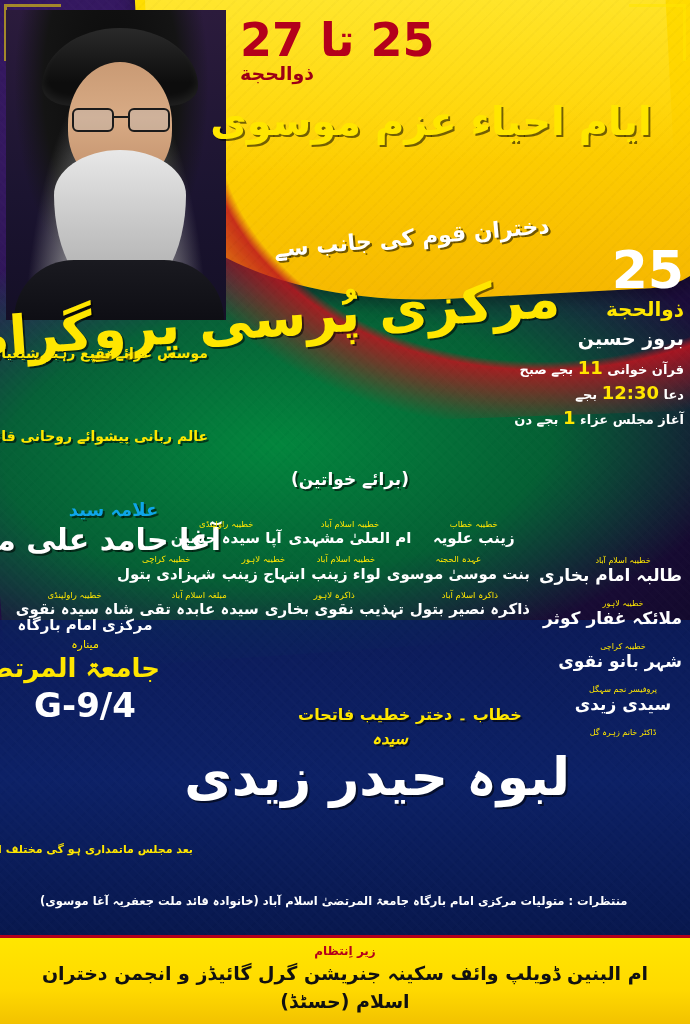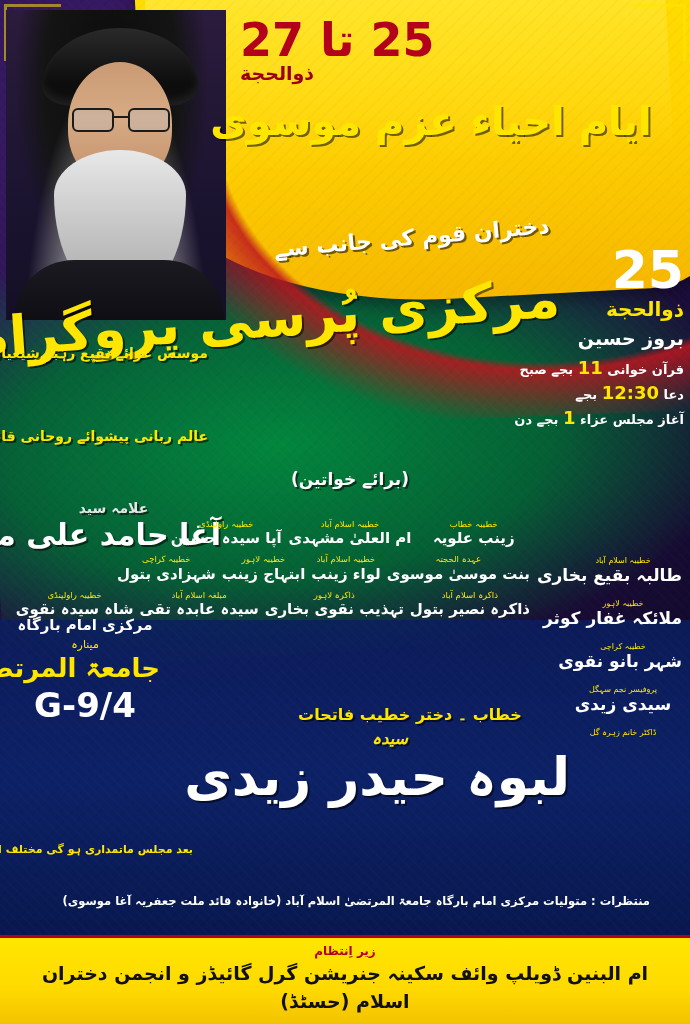--- a/index.html
+++ b/index.html
@@ -256,22 +256,22 @@
     left: 6px;
     top: 500px;
     width: 215px;
     text-align: center;
     color: #ffffff;
     font-size: 30px;
     font-weight: bold;
   }
   .left-name .pre {
     display: block;
-    font-size: 14px;
-    color: #e5e5e5;
+    font-size: 18px;
+    color: #0ea5e9;
     margin-bottom: 2px;
   }
   
   .right-panel {
     position: absolute;
     right: 6px;
     top: 246px;
     width: 120px;
     text-align: right;
     color: #ffffff;
@@ -419,21 +419,21 @@
   .khitab-name .pre {
     display: block;
     font-size: 16px;
     color: #ffe600;
     font-style: italic;
   }
   .munazarat {
     left: 40px;
     top: 892px;
     width: 610px;
-    text-align: right;
+    text-align: left;
     color: #ffffff;
     font-size: 11.5px;
     font-weight: bold;
     line-height: 1.6;
   }
   
   .bottom-band {
     position: absolute;
     left: 0;
     bottom: 0;
@@ -603,21 +603,21 @@
       <div class="cell">
         <span class="role">خطیبہ راولپنڈی</span>
         <span class="nm">شاہ سیدہ نقوی</span>
       </div>
     </div>
   </div>
 
   <div class="col-right-names urdu">
     <div class="item">
       <span class="role">خطیبہ اسلام آباد</span>
-      <span class="nm">طالبہ بقیع بخاری</span>
+      <span class="nm">طالبہ امام بخاری</span>
     </div>
     <div class="item">
       <span class="role">خطیبہ لاہور</span>
       <span class="nm">ملائکہ غفار کوثر</span>
     </div>
     <div class="item">
       <span class="role">خطیبہ کراچی</span>
       <span class="nm">شہر بانو نقوی</span>
     </div>
     <div class="item">

